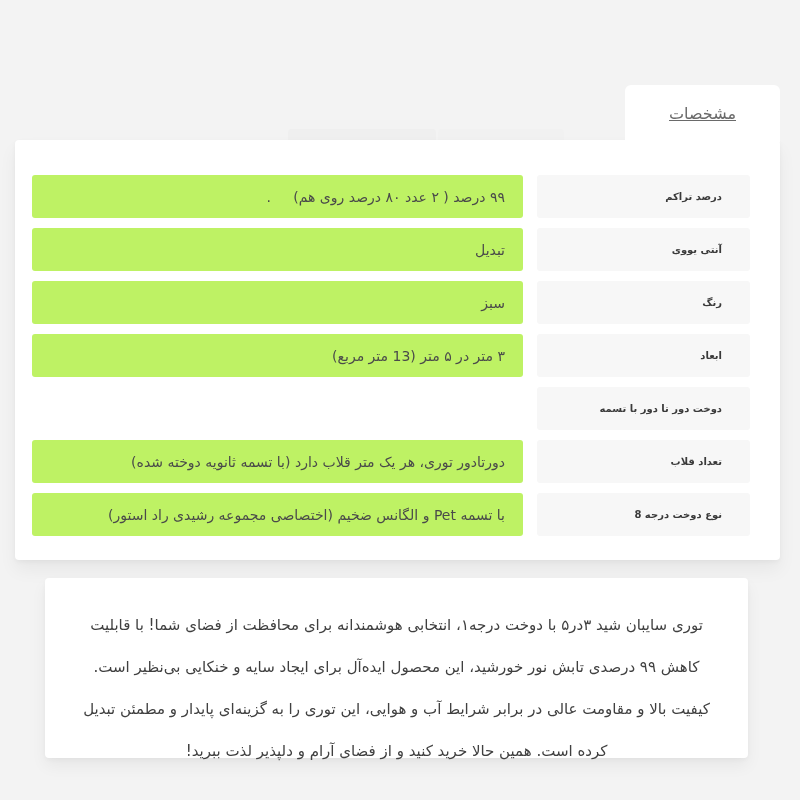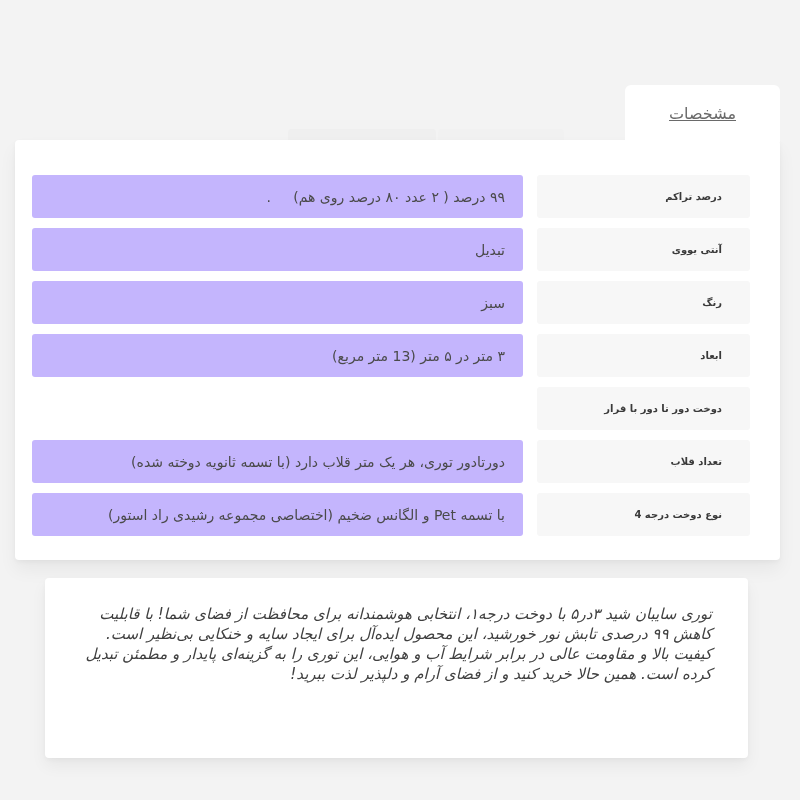--- a/index.html
+++ b/index.html
@@ -36,36 +36,36 @@
     box-sizing:border-box;padding:35px 30px 0 17px;
   }
   .spec-row{display:flex;gap:14px;height:43px;margin-bottom:10px;}
   .spec-label{
     width:213px;background:#f7f7f7;border-radius:3px;
     display:flex;align-items:center;box-sizing:border-box;
     padding-right:28px;font-weight:bold;color:#3a3a3a;
     font-size:10px;white-space:nowrap;
   }
   .spec-value{
-    flex:1;background:#c4b5fd;border-radius:3px;
+    flex:1;background:#bef264;border-radius:3px;
     display:flex;align-items:center;box-sizing:border-box;
     padding-right:18px;color:#4a4a4a;font-size:14px;white-space:nowrap;
     overflow:hidden;
   }
 
   
   .desc-card{
     position:absolute;left:45px;top:578px;width:703px;height:180px;
     background:#ffffff;border-radius:4px;z-index:2;
     box-shadow:0 8px 16px rgba(0,0,0,0.05), 0 2px 4px rgba(0,0,0,0.03);
     box-sizing:border-box;padding:26px 36px;
   }
   .desc-text{
-    margin:0;text-align:right;direction:rtl;
-    font-size:15px;line-height:20px;color:#404040;font-style:italic;
+    margin:0;text-align:center;direction:rtl;
+    font-size:15px;line-height:42px;color:#404040;
   }
 </style>
 </head>
 <body>
 
 <div class="page">
 
   <div class="ghost-tab g1"></div>
   <div class="ghost-tab g2"></div>
 
@@ -89,30 +89,30 @@
       <div class="spec-label">رنگ</div>
       <div class="spec-value">سبز</div>
     </div>
 
     <div class="spec-row">
       <div class="spec-label">ابعاد</div>
       <div class="spec-value">۳ متر در ۵ متر (13 متر مربع)</div>
     </div>
 
     <div class="spec-row">
-      <div class="spec-label">دوخت دور تا دور با قرار</div>
+      <div class="spec-label">دوخت دور تا دور با تسمه</div>
     </div>
 
     <div class="spec-row">
       <div class="spec-label">تعداد قلاب</div>
       <div class="spec-value">دورتادور توری، هر یک متر قلاب دارد (با تسمه ثانویه دوخته شده)</div>
     </div>
 
     <div class="spec-row">
-      <div class="spec-label">نوع دوخت درجه 4</div>
+      <div class="spec-label">نوع دوخت درجه 8</div>
       <div class="spec-value">با تسمه Pet و الگانس ضخیم (اختصاصی مجموعه رشیدی راد استور)</div>
     </div>
 
   </div>
 
   <div class="desc-card">
     <p class="desc-text">توری سایبان شید ۳در۵ با دوخت درجه۱، انتخابی هوشمندانه برای محافظت از فضای شما! با قابلیت کاهش ۹۹ درصدی تابش نور خورشید، این محصول ایده‌آل برای ایجاد سایه و خنکایی بی‌نظیر است. کیفیت بالا و مقاومت عالی در برابر شرایط آب و هوایی، این توری را به گزینه‌ای پایدار و مطمئن تبدیل کرده است. همین حالا خرید کنید و از فضای آرام و دلپذیر لذت ببرید!</p>
   </div>
 
 </div>

